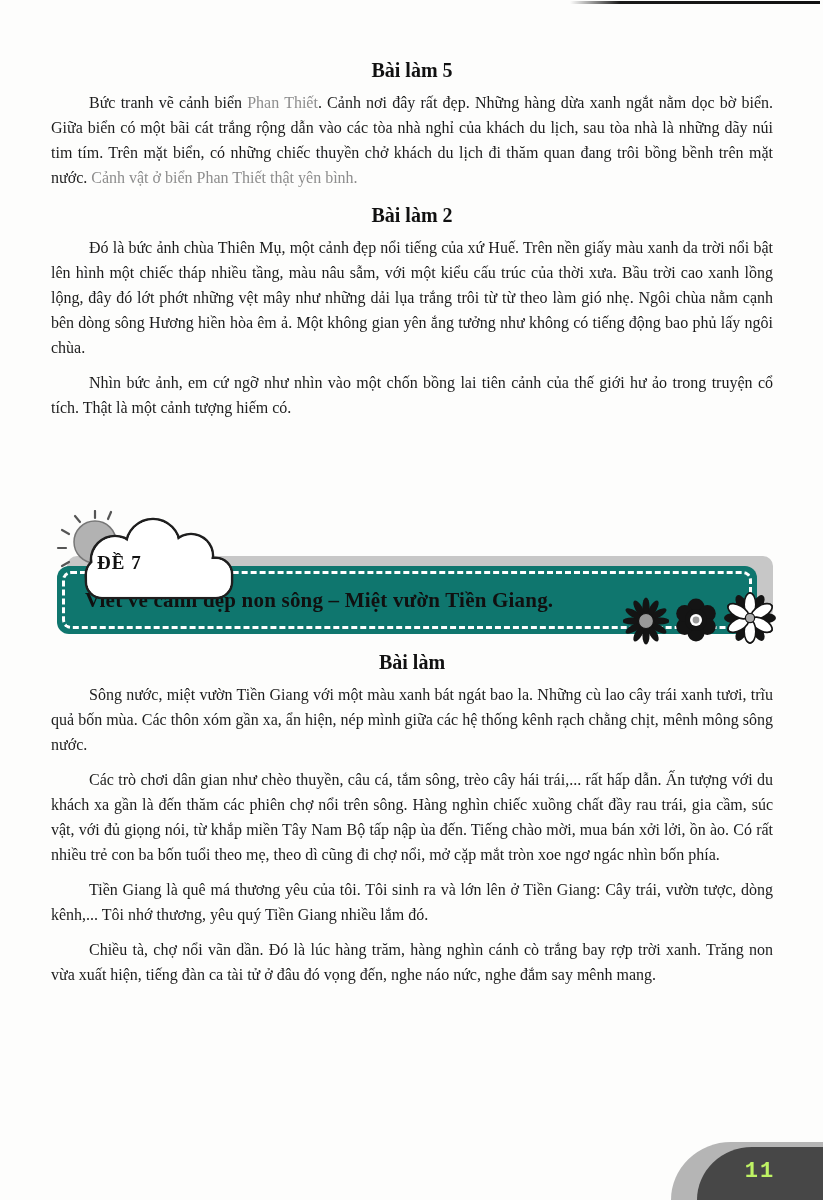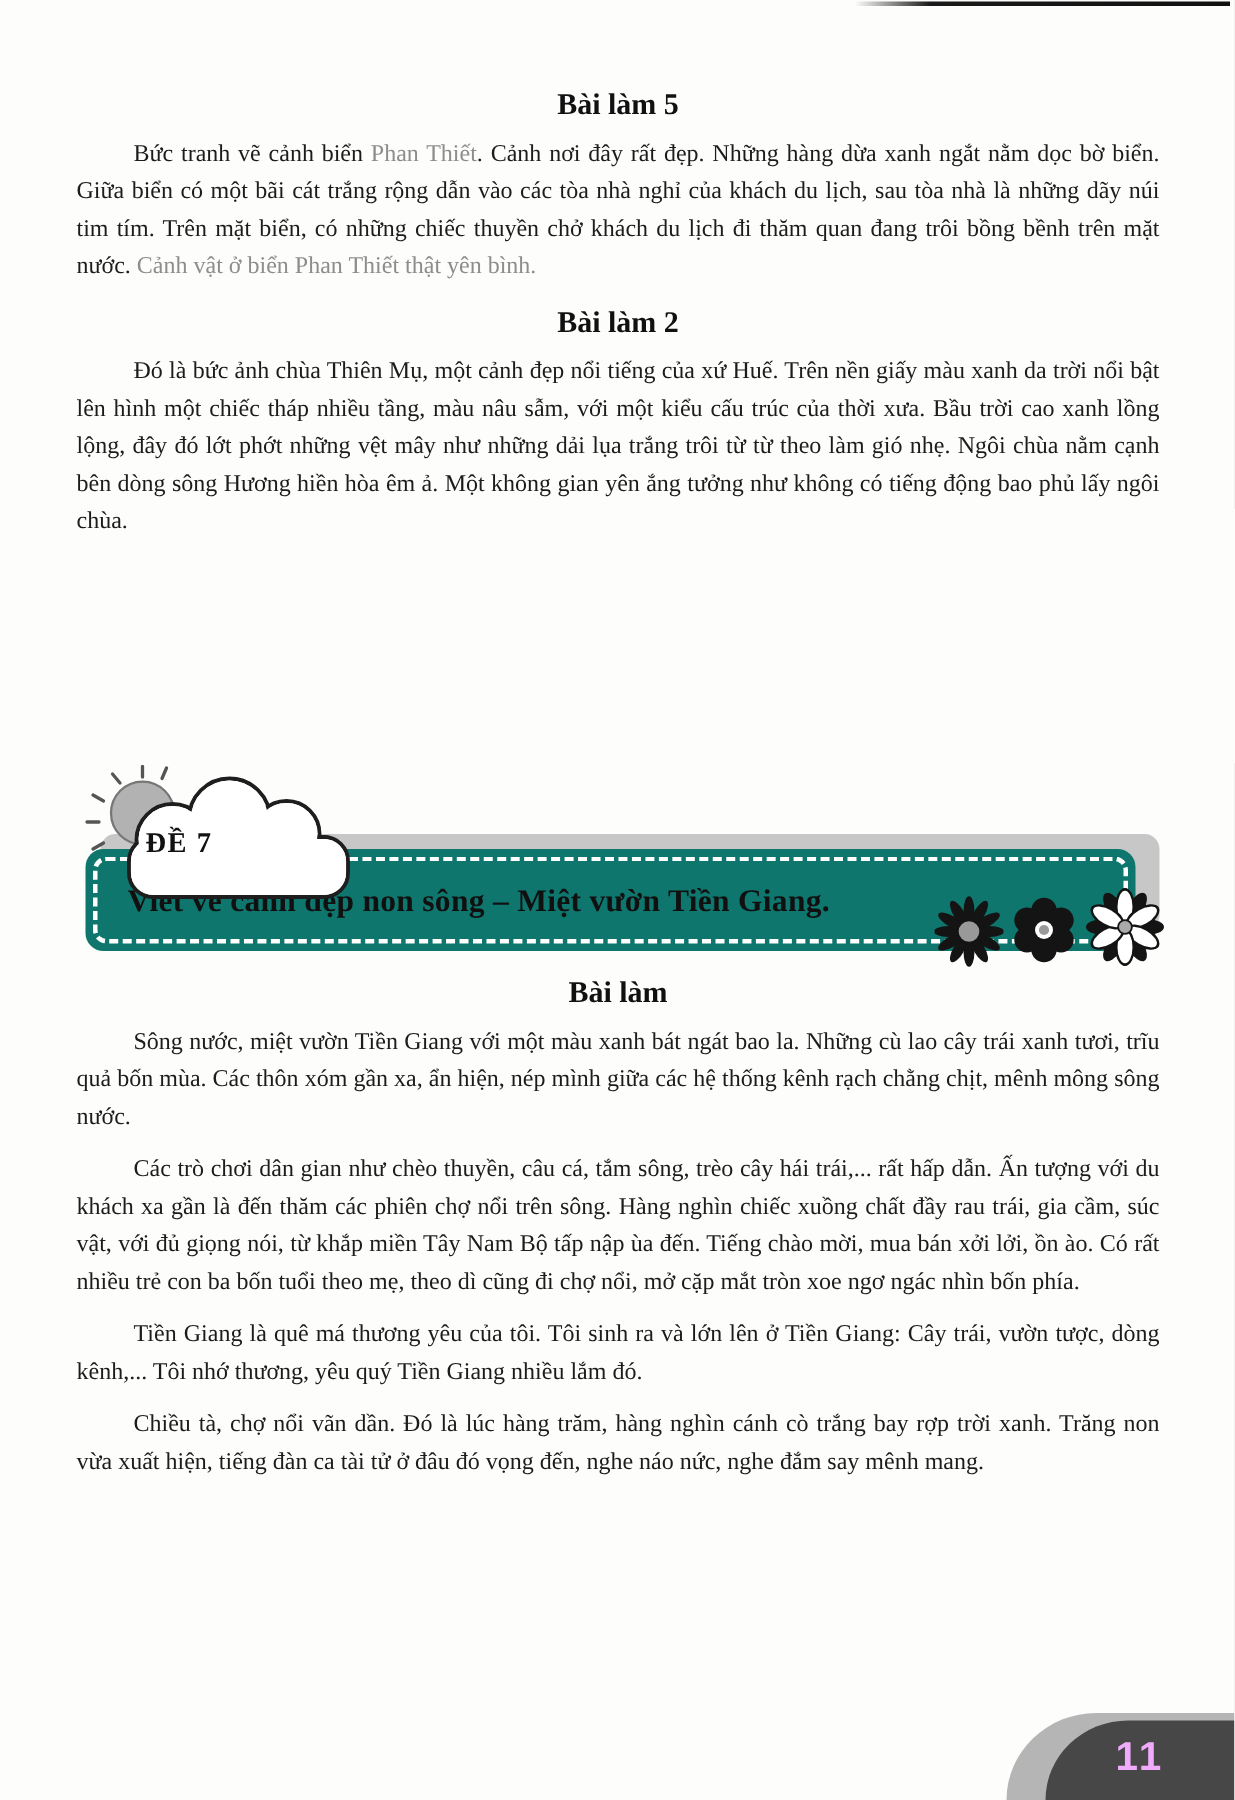--- a/index.html
+++ b/index.html
@@ -58,36 +58,37 @@
     position:absolute; right:0; bottom:0; width:152px; height:58px;
     background:#b5b5b5; border-top-left-radius:60px 58px;
   }
   .page-badge-inner{
     position:absolute; right:0; bottom:0; width:126px; height:53px;
     background:#474747; border-top-left-radius:55px 53px;
     display:flex; align-items:center; justify-content:center;
     padding-bottom:4px; box-sizing:border-box;
   }
   .page-number{
-    font-family:Liberation Sans, sans-serif;
-    font-weight:bold; font-size:27px; color:#f0abfc; letter-spacing:2px;
+    font-family:Liberation Mono, monospace;
+    font-weight:bold; font-size:22px; color:#bef264; letter-spacing:2px;
   }
 </style>
 </head>
 <body>
 
 <div class="page">
 
   <div class="top-edge-line"></div>
 
   <section class="essay" style="top:58px">
     <h2 class="essay-heading">Bài làm 5</h2>
     <p class="body-par"><span>Bức tranh vẽ cảnh biển </span><span class="run-faded">Phan Thiết</span><span>. Cảnh nơi đây rất đẹp. Những hàng dừa xanh ngắt nằm dọc bờ biển. Giữa biển có một bãi cát trắng rộng dẫn vào các tòa nhà nghỉ của khách du lịch, sau tòa nhà là những dãy núi tim tím. Trên mặt biển, có những chiếc thuyền chở khách du lịch đi thăm quan đang trôi bồng bềnh trên mặt nước. </span><span class="run-faded">Cảnh vật ở biển Phan Thiết thật yên bình.</span></p>
     <h2 class="essay-heading mt">Bài làm 2</h2>
     <p class="body-par"><span>Đó là bức ảnh chùa Thiên Mụ, một cảnh đẹp nổi tiếng của xứ Huế. Trên nền giấy màu xanh da trời nổi bật lên hình một chiếc tháp nhiều tầng, màu nâu sẫm, với một kiểu cấu trúc của thời xưa. Bầu trời cao xanh lồng lộng, đây đó lớt phớt những vệt mây như những dải lụa trắng trôi từ từ theo làm gió nhẹ. Ngôi chùa nằm cạnh bên dòng sông Hương hiền hòa êm ả. Một không gian yên ắng tưởng như không có tiếng động bao phủ lấy ngôi chùa.</span></p>
+    <p class="body-par"><span>Nhìn bức ảnh, em cứ ngỡ như nhìn vào một chốn bồng lai tiên cảnh của thế giới hư ảo trong truyện cổ tích. Thật là một cảnh tượng hiếm có.</span></p>
   </section>
 
   <section class="prompt-banner">
     <div class="banner-back"></div>
     <div class="banner-main">
       <div class="banner-dash">
         <span class="banner-title">Viết về cảnh đẹp non sông – Miệt vườn Tiền Giang.</span>
       </div>
     </div>
 

